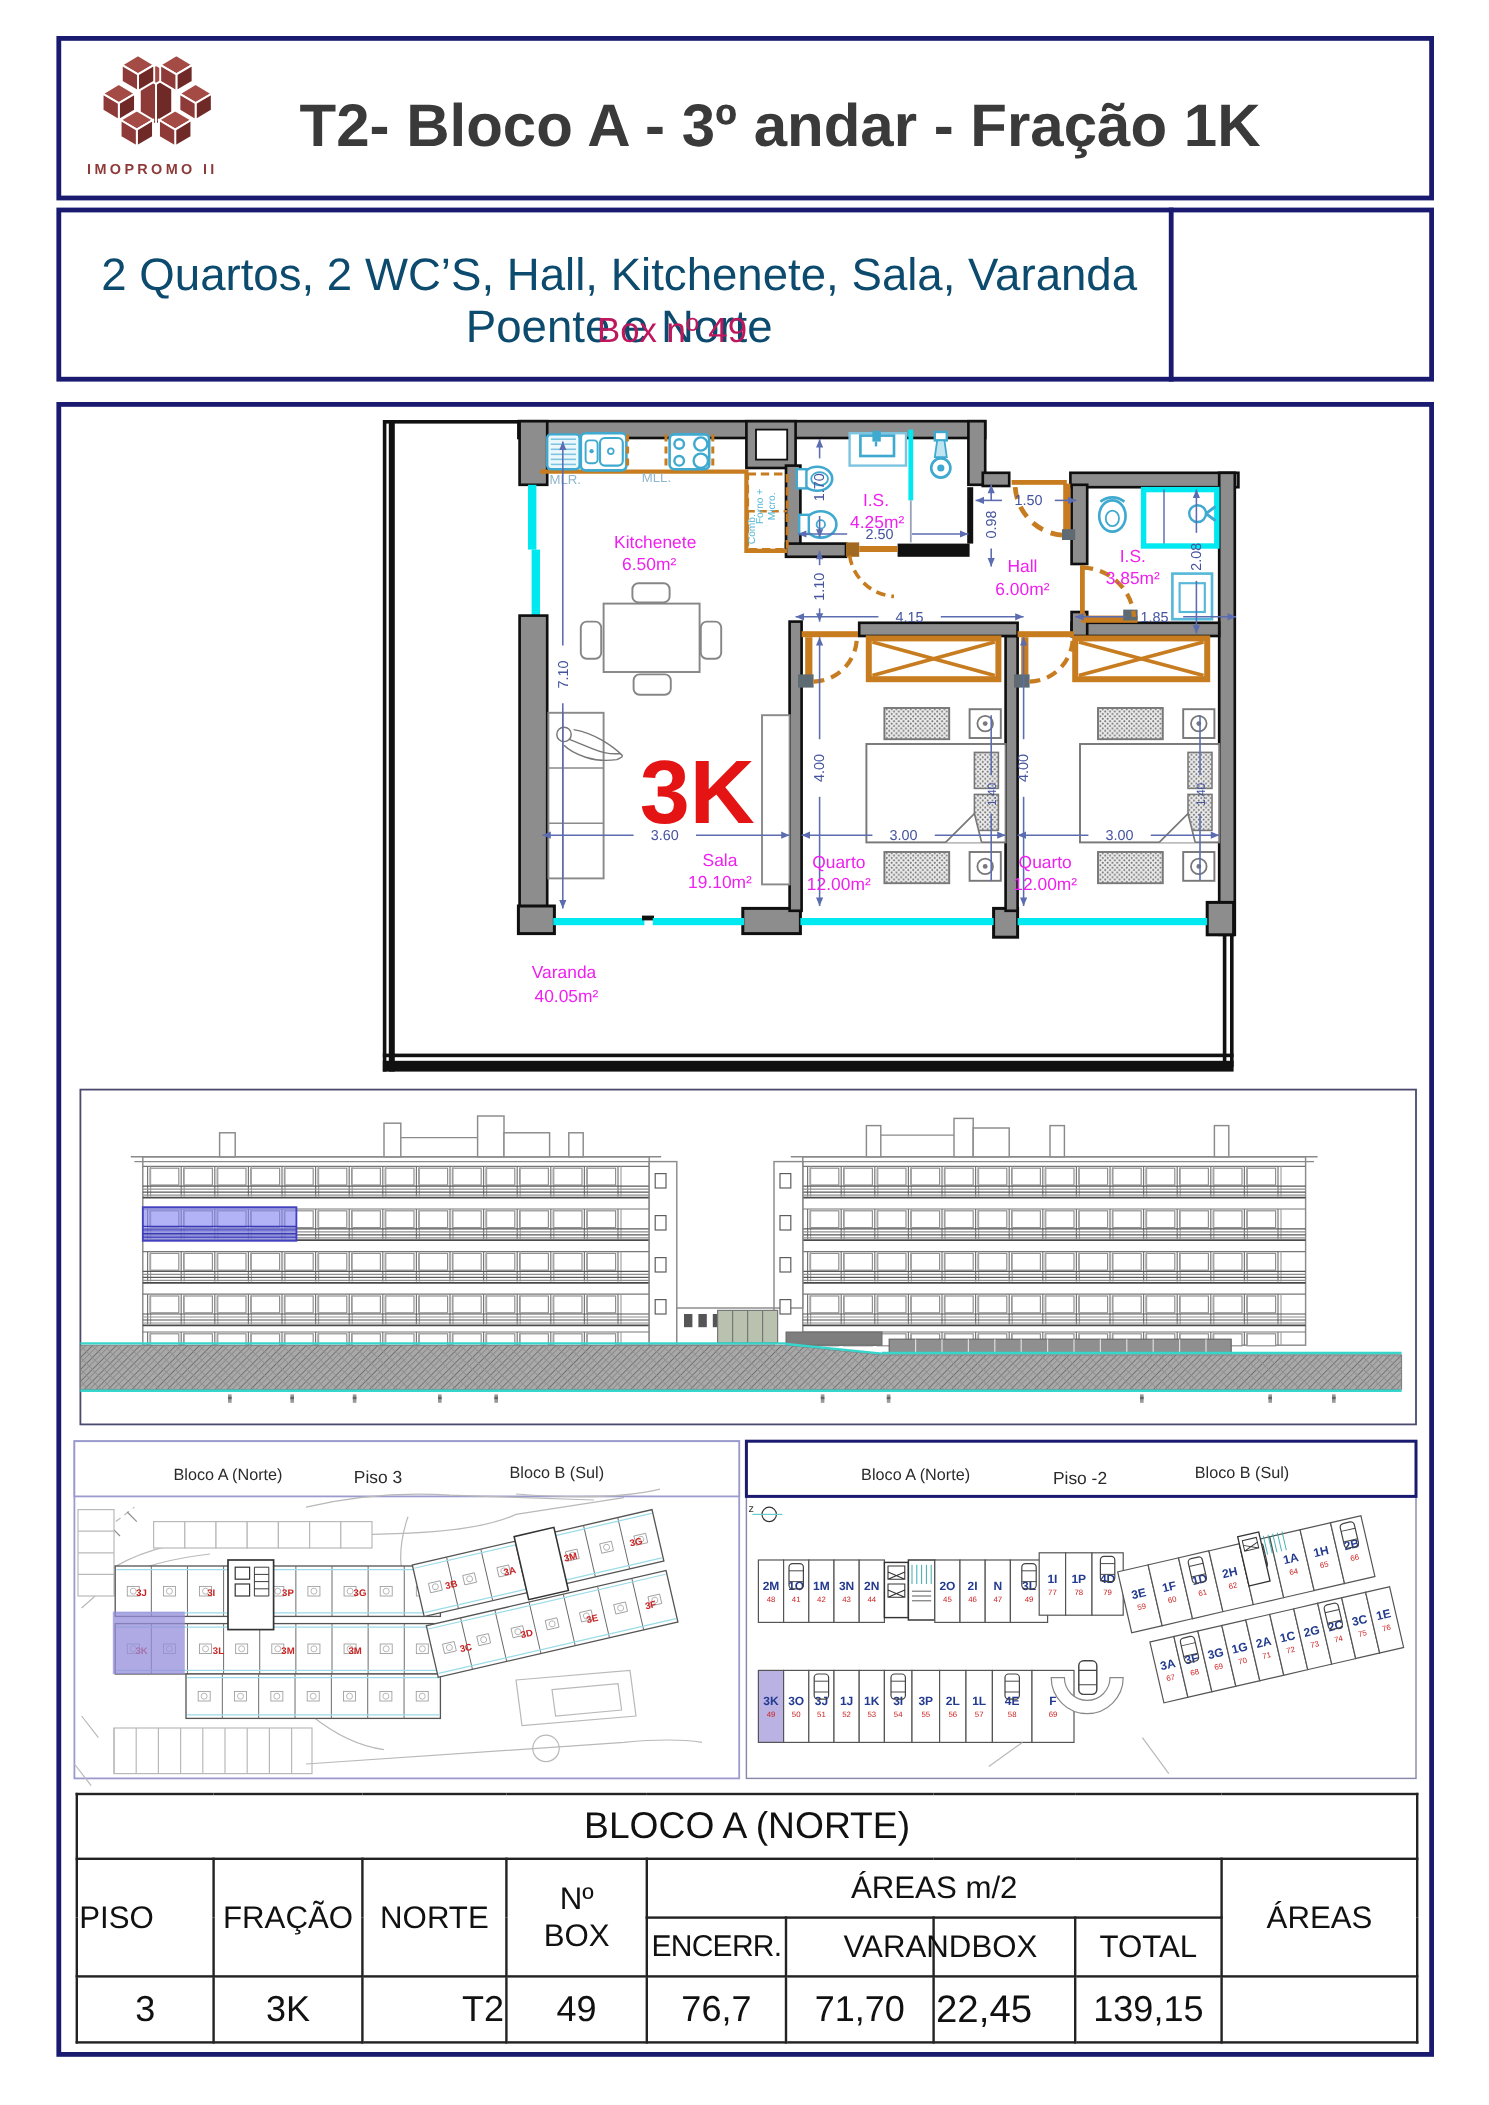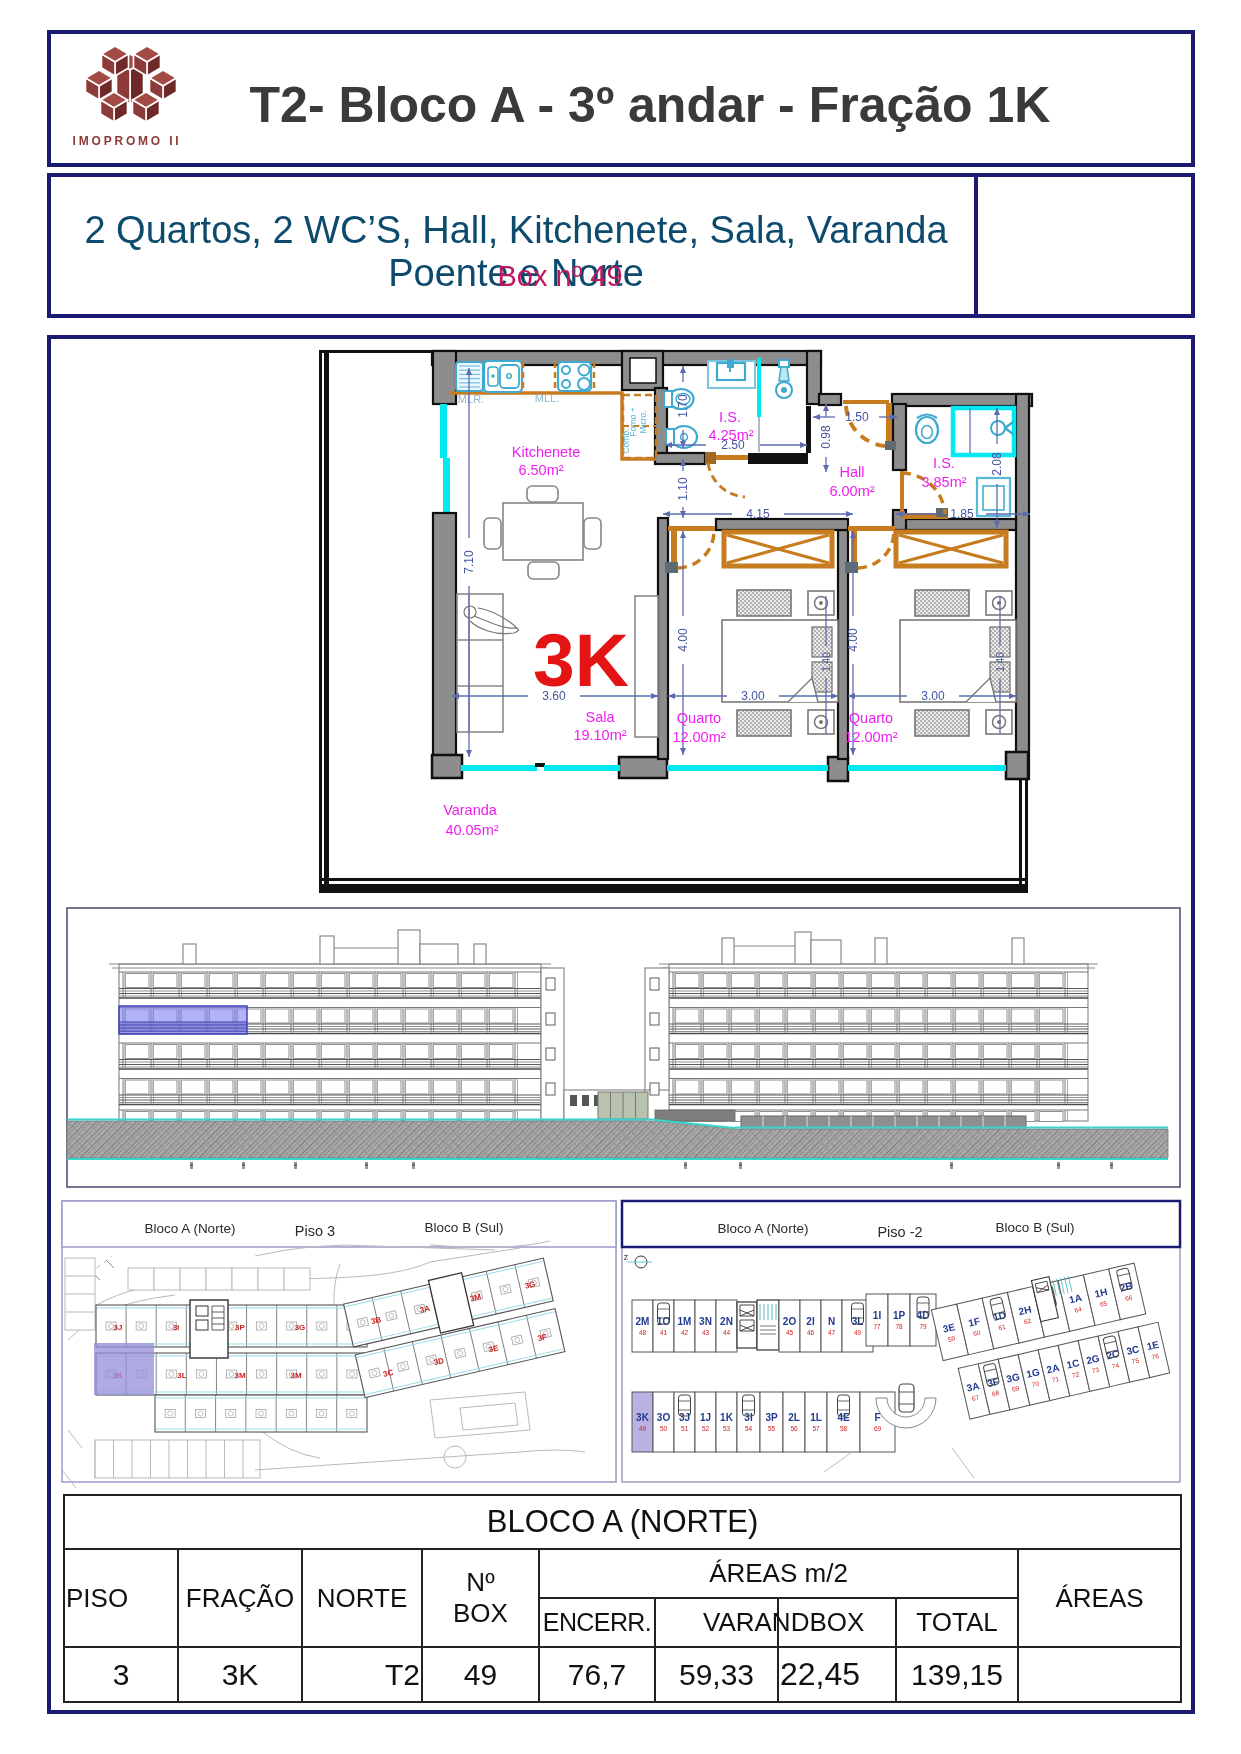--- a/index.html
+++ b/index.html
@@ -1558,20 +1558,20 @@
 <td style="border:2px solid #222;text-align:center;font-size:26px;">BOX</td>
 <td style="border:2px solid #222;text-align:center;font-size:26px;">TOTAL</td>
 </tr>
 <tr>
 
 <td style="border:2px solid #222;height:51px;text-align:center;font-size:30px;">3</td>
 <td style="border:2px solid #222;text-align:center;font-size:30px;">3K</td>
 <td style="border:2px solid #222;text-align:right;font-size:30px;">T2</td>
 <td style="border:2px solid #222;text-align:center;font-size:30px;">49</td>
 <td style="border:2px solid #222;text-align:center;font-size:30px;">76,7</td>
-<td style="border:2px solid #222;text-align:center;font-size:30px;">59,33</td>
+<td style="border:2px solid #222;text-align:center;font-size:30px;">71,70</td>
 <td style="border:2px solid #222;text-align:left;font-size:32px;">22,45</td>
 <td style="border:2px solid #222;text-align:center;font-size:30px;">139,15</td>
 <td style="border:2px solid #222;"></td>
 </tr>
 </tbody>
     </table>
 </div>
 
 </body></html>

